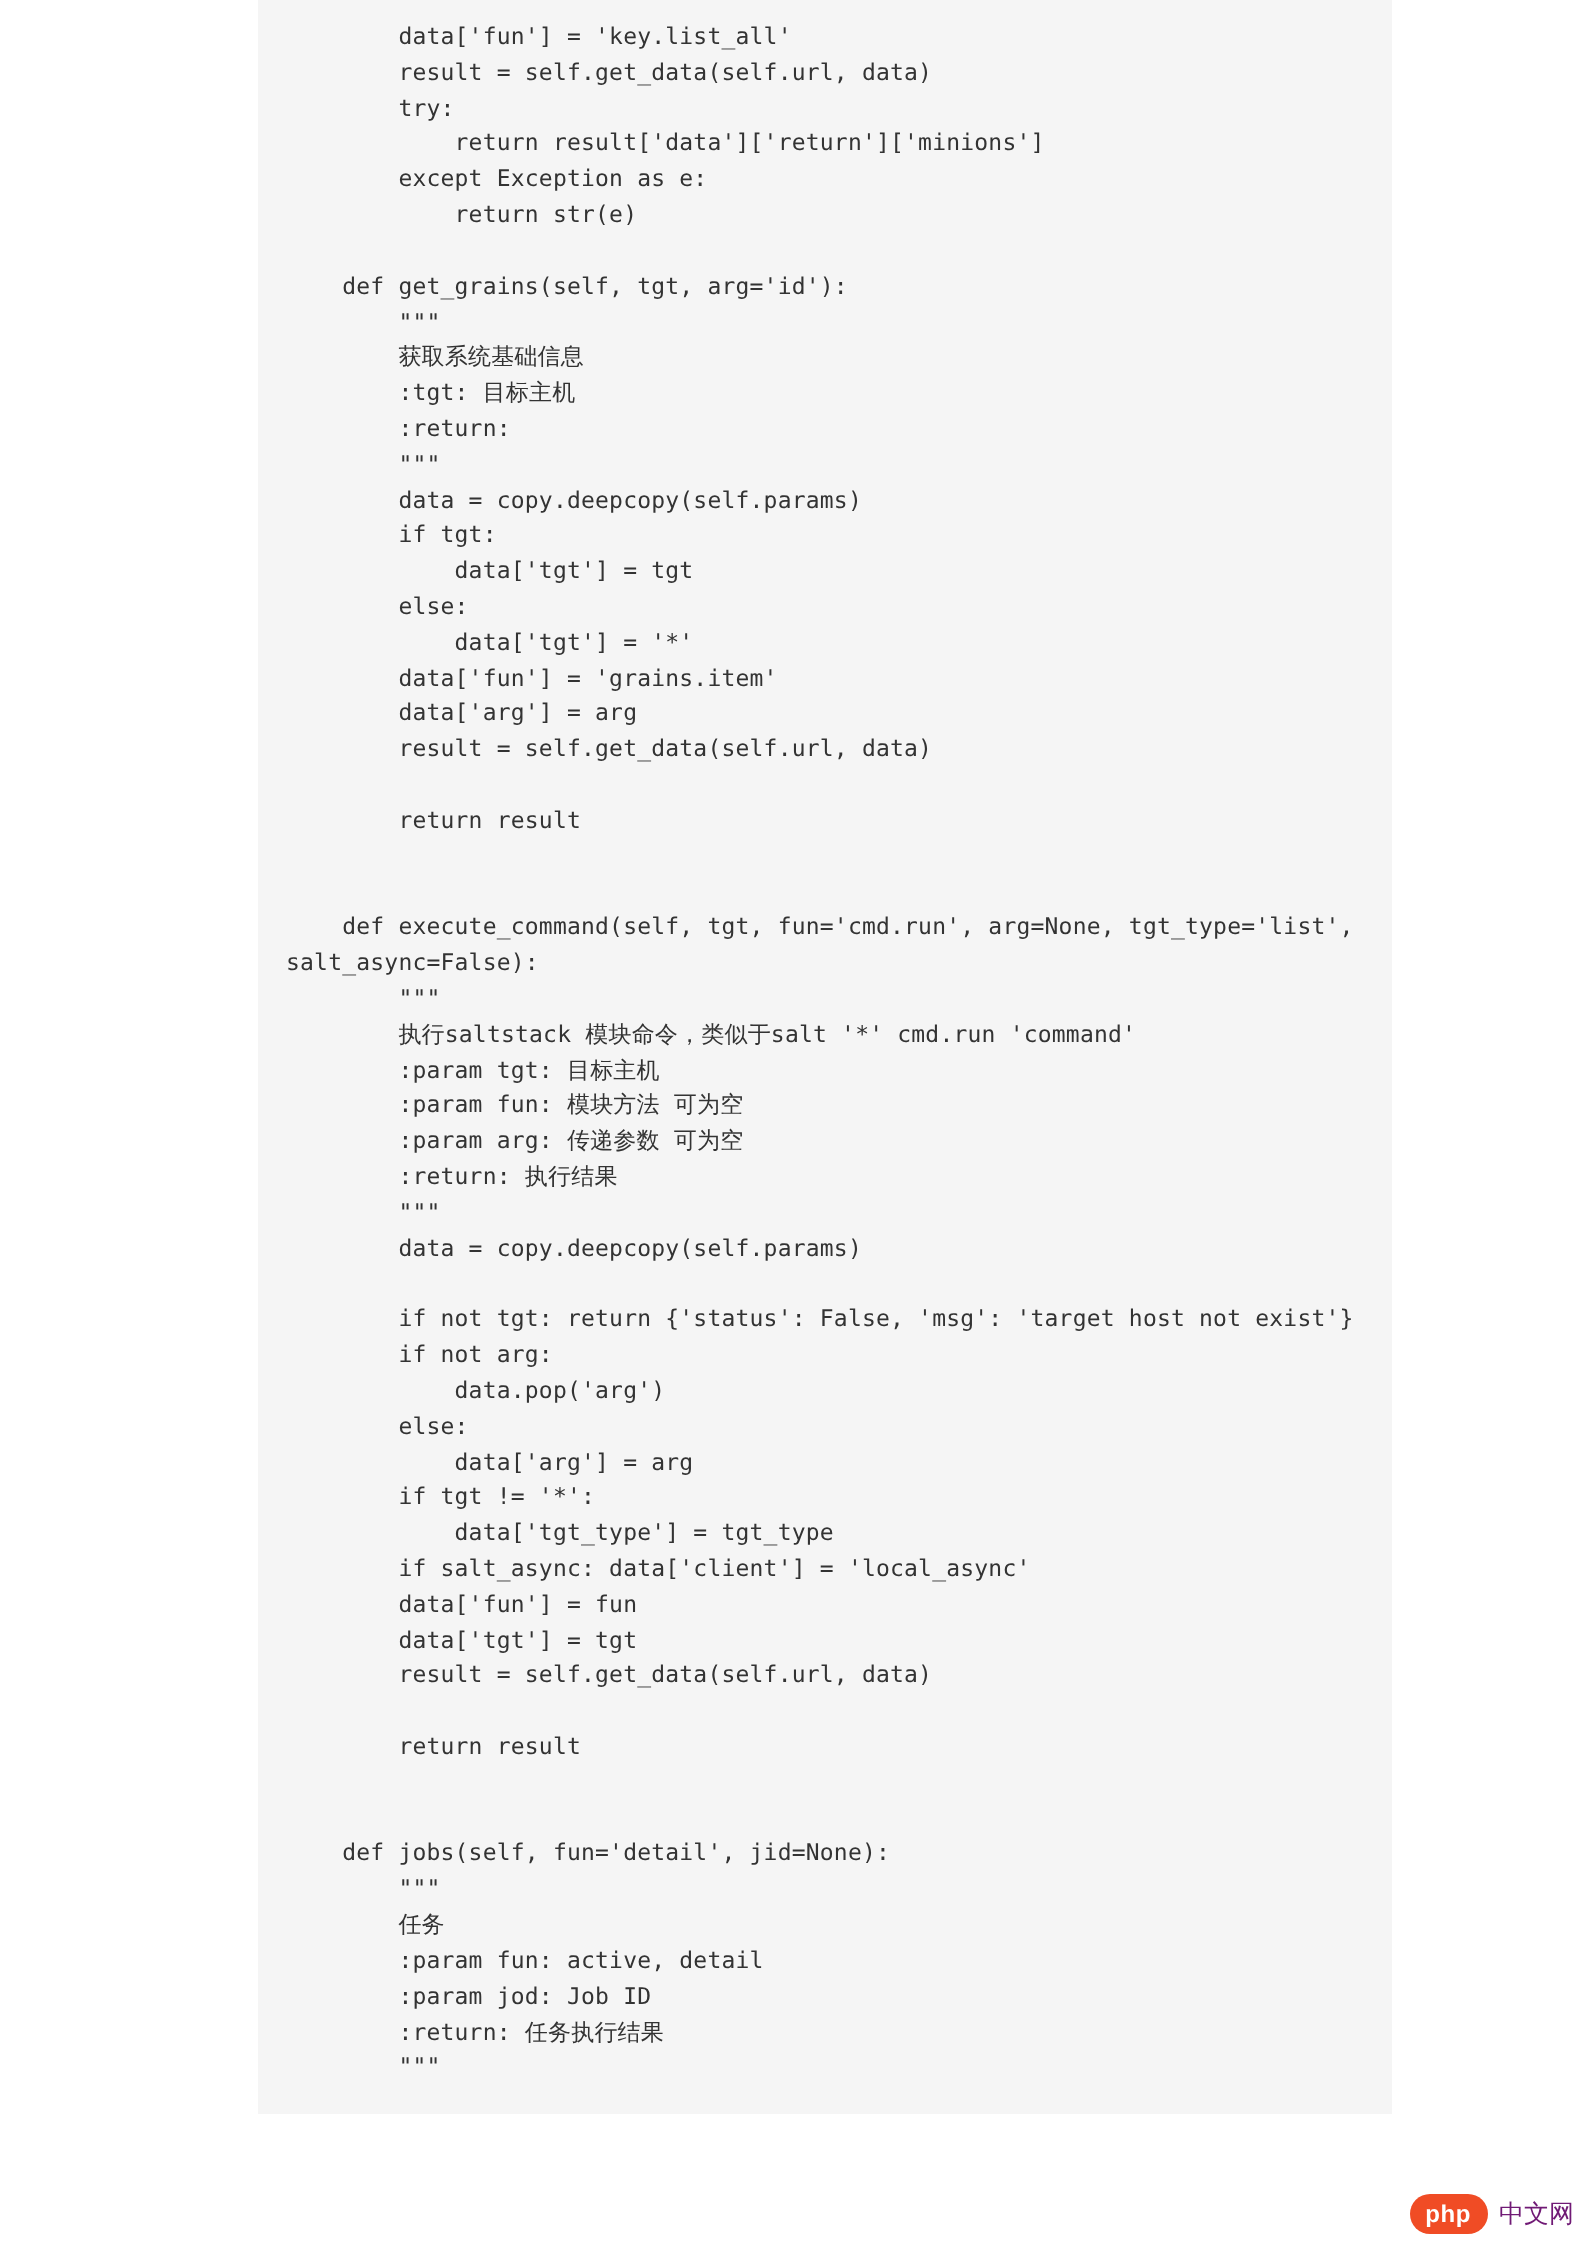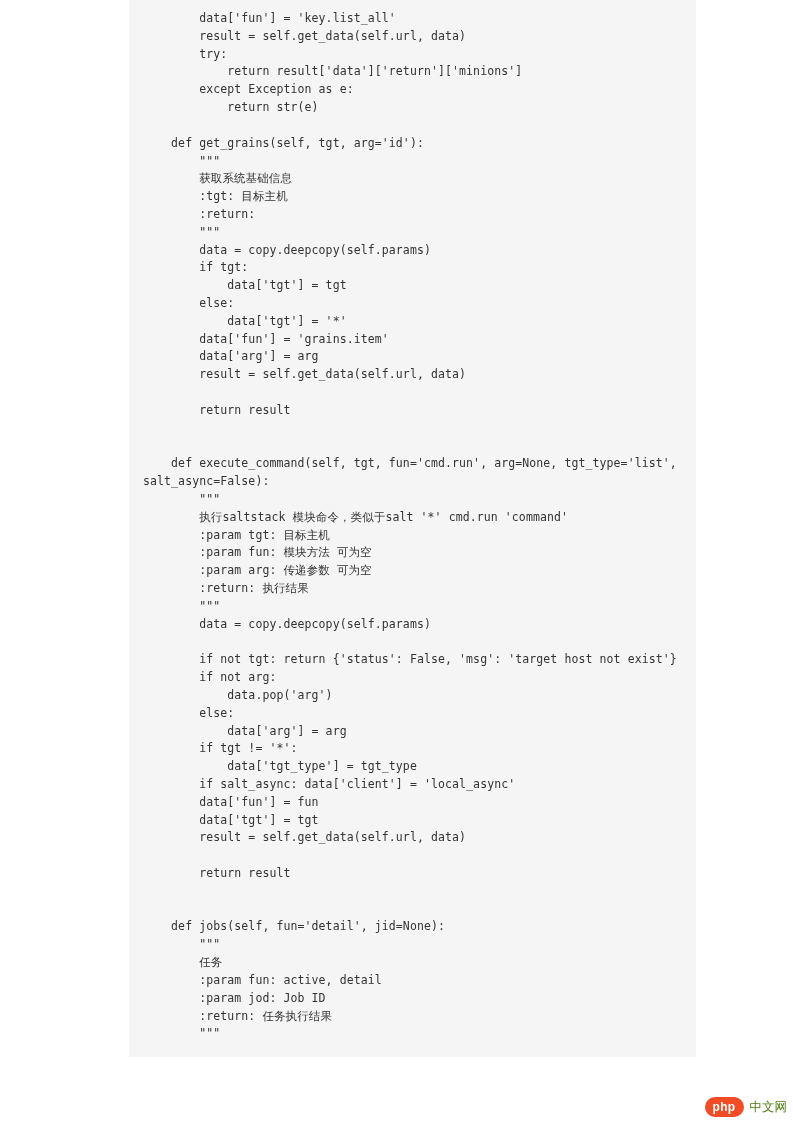--- a/index.html
+++ b/index.html
@@ -38,21 +38,21 @@
     font-family: Arial, sans-serif;
     font-weight: bold;
     font-size: 12px;
     border-radius: 11px;
     padding: 3px 8px 3px 8px;
     letter-spacing: 0.3px;
   }
   .badge-text {
     font-family: Liberation Serif, serif;
     font-size: 12.5px;
-    color: #4d7c0f;
+    color: #701a75;
   }
 </style>
 </head>
 <body>
 
 <pre class="code-block">        data['fun'] = 'key.list_all'
         result = self.get_data(self.url, data)
         try:
             return result['data']['return']['minions']
         except Exception as e:

